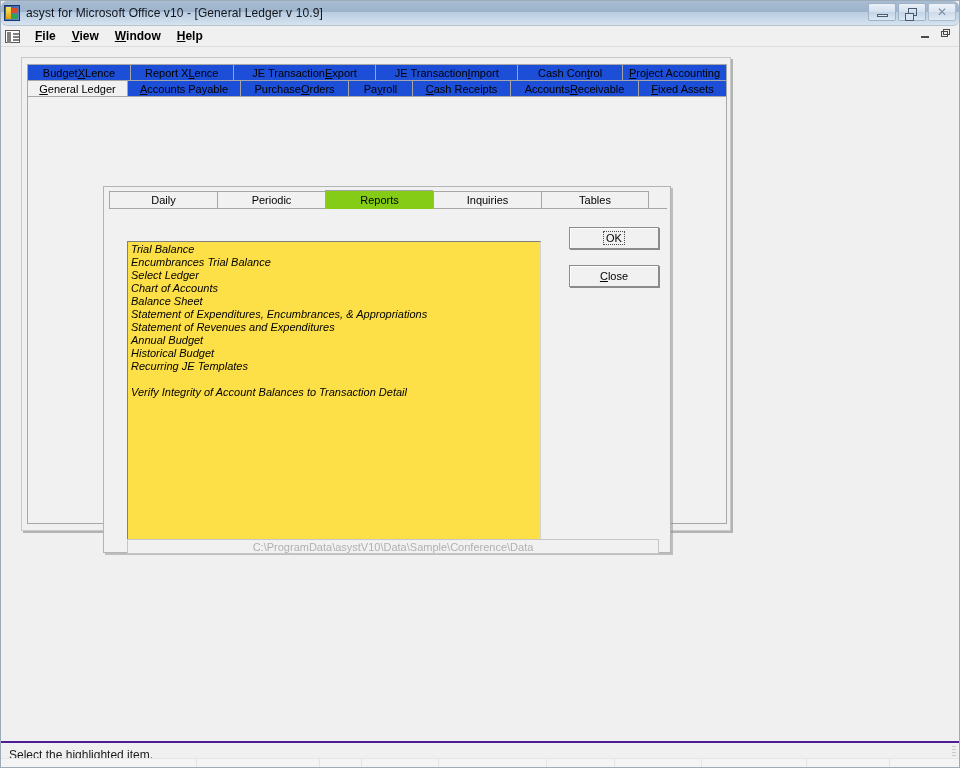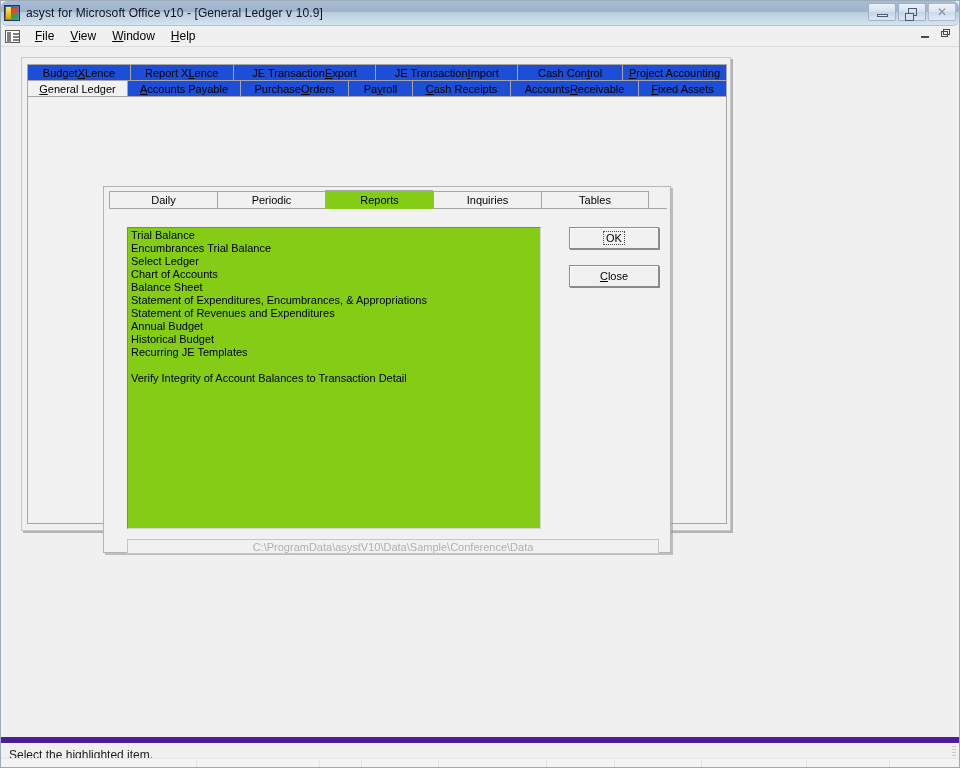--- a/index.html
+++ b/index.html
@@ -131,20 +131,21 @@
   
   .menubar {
     height: 20px;
     flex: 0 0 20px;
     display: flex;
     align-items: center;
     background: #f0f0f0;
     padding-left: 4px;
     position: relative;
     border-bottom: 1px solid #dcdcdc;
+    font-weight: bold;
   }
   .mdi-sysicon {
     width: 15px; height: 13px;
     box-sizing: border-box;
     border: 1px solid #5a5a5a;
     background: #fff;
     margin-right: 7px;
     position: relative;
     flex: 0 0 15px;
   }
@@ -334,31 +335,32 @@
     width: 558px;
     height: 341px;
     border-top: 1px solid #a6a6a6;
     box-sizing: border-box;
   }
 
   
   .listbox {
     position: absolute;
     left: 18px;
-    top: 18px;
+    top: 32px;
     width: 414px;
     height: 302px;
-    background: #84cc16;
+    background: #fde047;
     box-sizing: border-box;
     border-top: 1px solid #808080;
     border-left: 1px solid #808080;
     border-right: 1px solid #d4d4d4;
     border-bottom: 1px solid #d4d4d4;
     overflow: hidden;
     padding: 1px 0 0 0;
+    font-style: italic;
   }
   .listitem {
     height: 13px;
     line-height: 13px;
     font-size: 11px;
     padding-left: 3px;
     color: #000;
     white-space: nowrap;
   }
   .listitem.spacer { color: transparent; }
@@ -404,21 +406,21 @@
     font-size: 11px;
     color: #b0b0b0;
     white-space: nowrap;
   }
 
   
   .statusbar {
     flex: 0 0 24px;
     height: 24px;
     background: #f0f0f0;
-    border-top: 6px solid #4c1d95;
+    border-top: 2px solid #4c1d95;
     position: relative;
     display: flex;
     align-items: center;
   }
   .status-text {
     font-size: 12px;
     color: #1a1a1a;
     padding-left: 8px;
     white-space: nowrap;
   }

